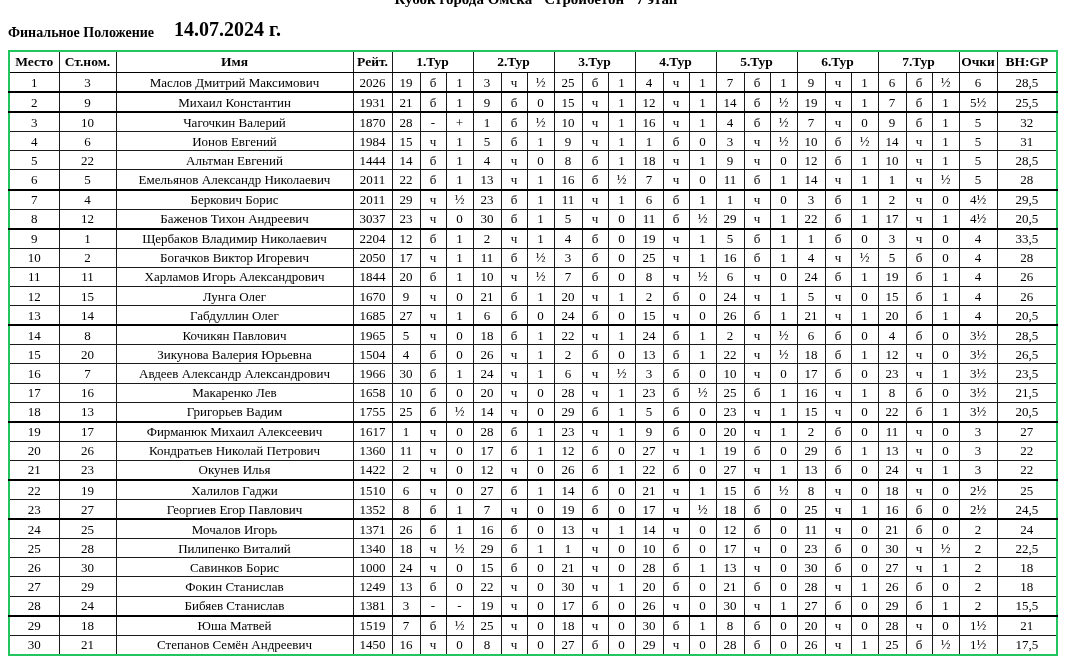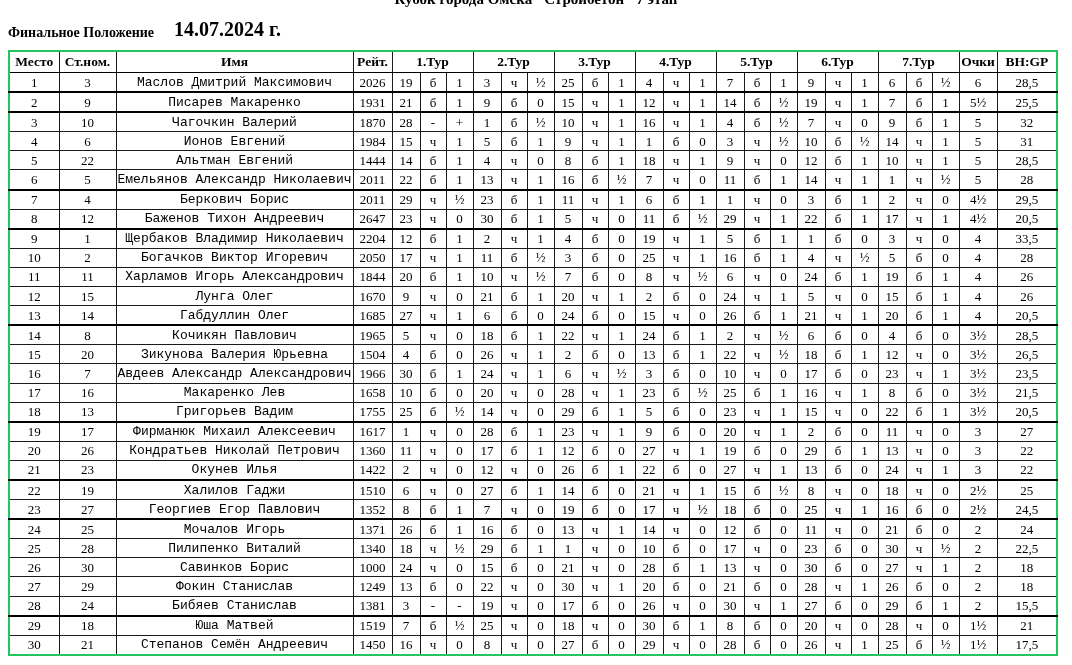--- a/index.html
+++ b/index.html
@@ -46,21 +46,21 @@
     line-height: 1;
     white-space: nowrap;
     overflow: hidden;
   }
   table.standings thead th {
     font-weight: bold;
     font-size: 13.5px;
     height: 20px;
     border-bottom: 1px solid #000;
   }
-  td.name-cell { text-align: left; padding-left: 4px; font-family: Liberation Mono, monospace; }
+  td.name-cell { text-align: left; padding-left: 4px; }
   tr.group-end td { border-bottom: 2px solid #000; }
   td.round-end, th.round-end, td.major-end, th.major-end { border-right: 1.5px solid #000; }
 </style>
 </head>
 <body>
 
 <div class="page">
   <div class="top-title">Кубок города Омска "Стройбетон" 7 этап</div>
 
   <div class="meta-row">
@@ -141,21 +141,21 @@
           <td class="round-end">1</td>
           <td>6</td>
           <td>б</td>
           <td class="round-end">½</td>
           <td class="major-end">6</td>
           <td>28,5</td>
         </tr>
         <tr class="group-end">
           <td class="major-end">2</td>
           <td class="major-end">9</td>
-          <td class="name-cell major-end">Писарев Макаренко</td>
+          <td class="name-cell major-end">Михаил Константин</td>
           <td class="major-end">1931</td>
           <td>21</td>
           <td>б</td>
           <td class="round-end">1</td>
           <td>9</td>
           <td>б</td>
           <td class="round-end">0</td>
           <td>15</td>
           <td>ч</td>
           <td class="round-end">1</td>
@@ -316,21 +316,21 @@
           <td>2</td>
           <td>ч</td>
           <td class="round-end">0</td>
           <td class="major-end">4½</td>
           <td>29,5</td>
         </tr>
         <tr class="group-end">
           <td class="major-end">8</td>
           <td class="major-end">12</td>
           <td class="name-cell major-end">Баженов Тихон Андреевич</td>
-          <td class="major-end">2647</td>
+          <td class="major-end">3037</td>
           <td>23</td>
           <td>ч</td>
           <td class="round-end">0</td>
           <td>30</td>
           <td>б</td>
           <td class="round-end">1</td>
           <td>5</td>
           <td>ч</td>
           <td class="round-end">0</td>
           <td>11</td>

